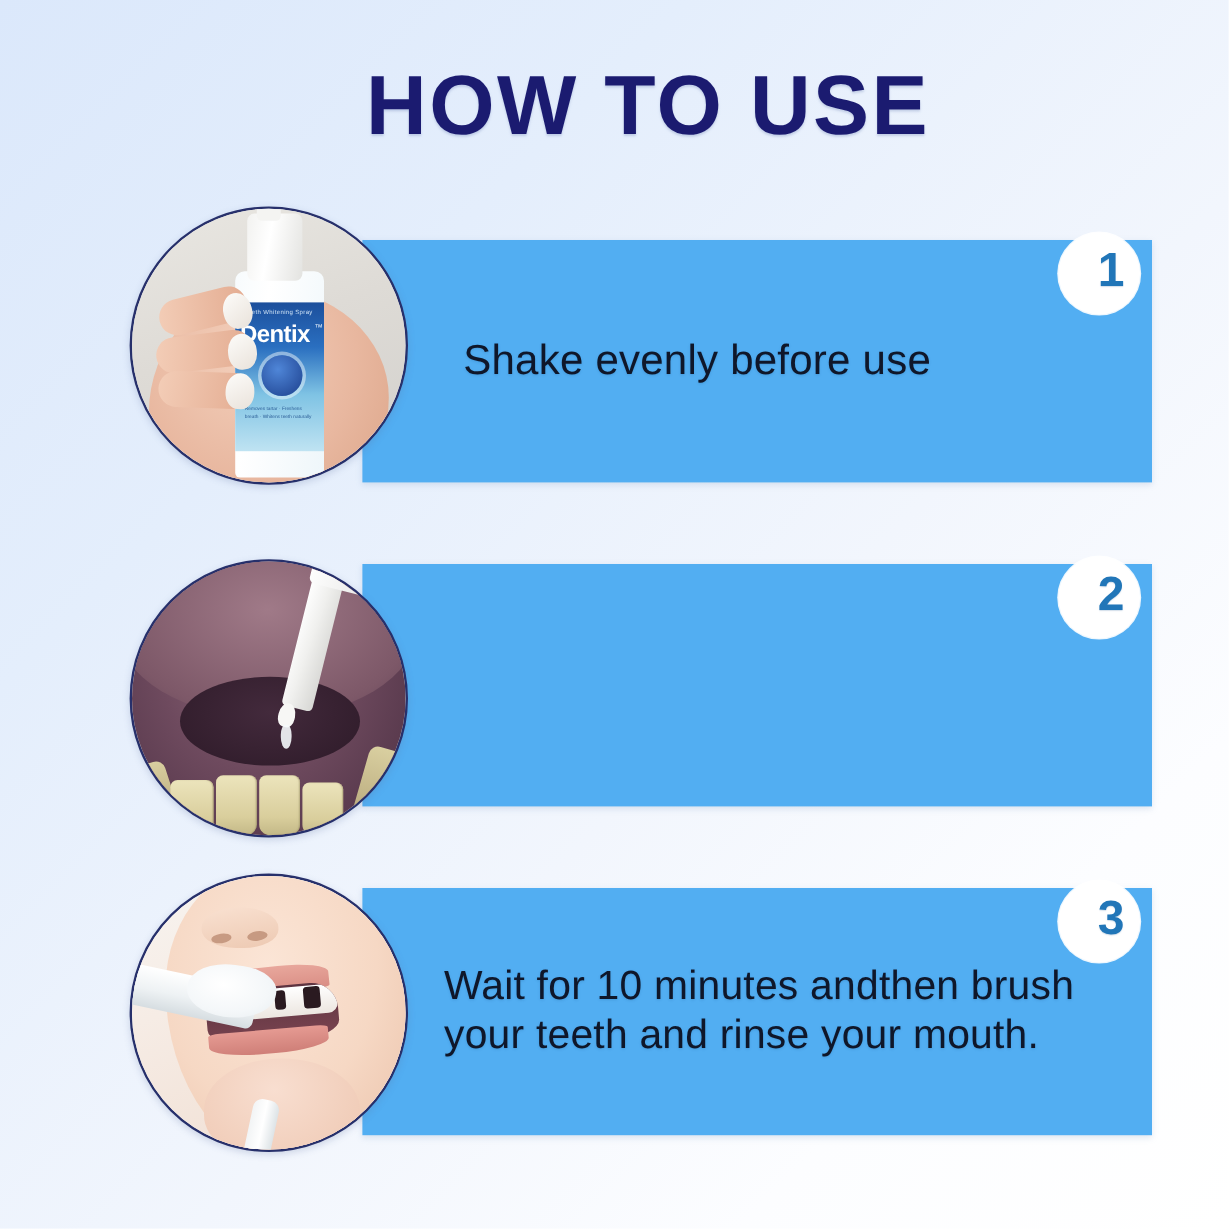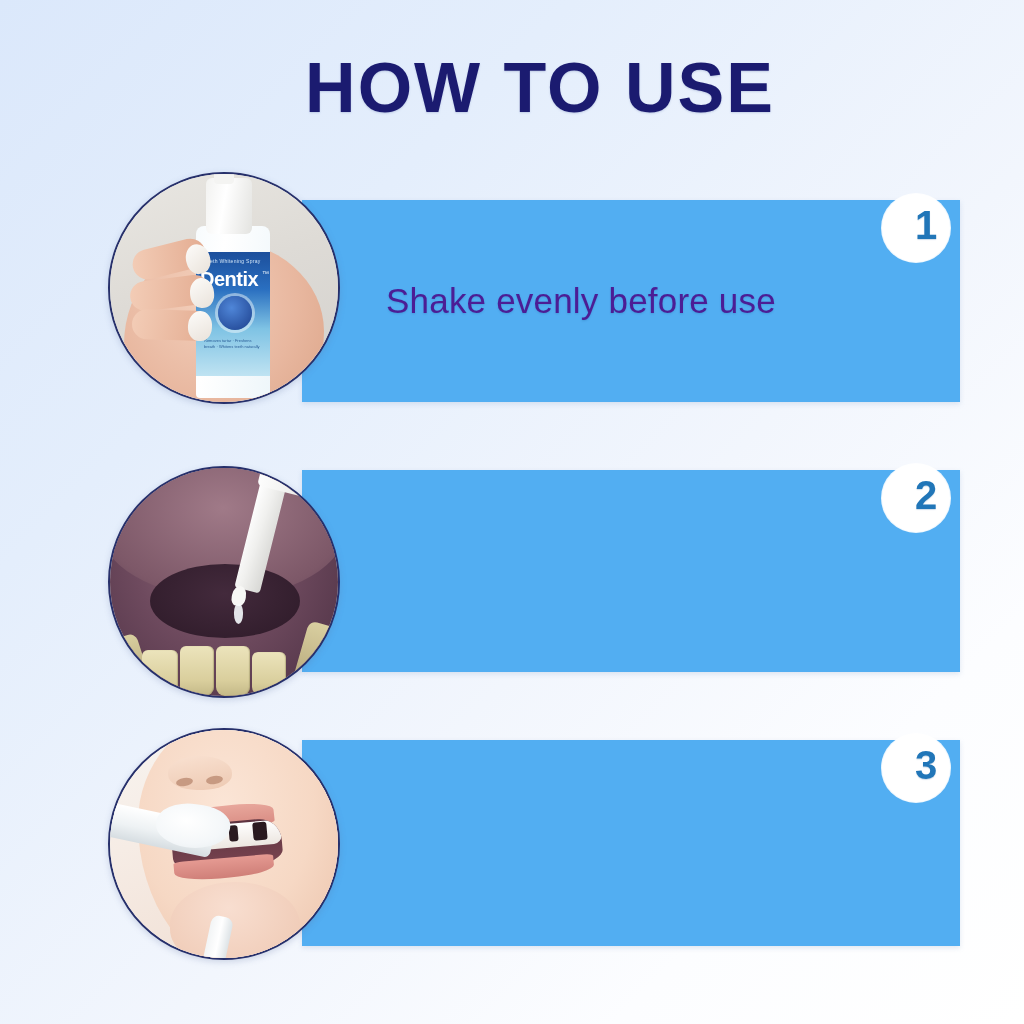--- a/index.html
+++ b/index.html
@@ -58,21 +58,21 @@
     box-shadow: 0 2px 5px rgba(120,150,190,0.22);
   }
   .step-3 .bar { height: 206px; }
 
   .bar-text {
     position: absolute;
     left: 84px;
     right: 60px;
     top: 50%;
     transform: translateY(-50%);
-    color: #4c1d95;
+    color: #0f172a;
     font-size: 35px;
     line-height: 1.22;
     font-weight: 300;
     font-family: "Liberation Sans", sans-serif;
     text-shadow: 0 1px 2px rgba(40,110,170,0.30);
     letter-spacing: 0.2px;
   }
   .step-2 .bar-text { left: 78px; font-size: 34px; }
   .step-3 .bar-text { left: 68px; font-size: 34px; }
 
@@ -453,20 +453,24 @@
         <div class="p2-applhead"></div>
         <div class="p2-tip"></div>
         <div class="p2-drop"></div>
       </div>
     </div>
   </div>
 
   <div class="step step-3">
 
     <div class="bar">
+      <div class="bar-text">
+        <div>Wait for 10 minutes andthen brush</div>
+        <div>your teeth and rinse your mouth.</div>
+      </div>
       <div class="notch">
         <div class="notch-num">3</div>
       </div>
     </div>
 
     <div class="photo">
       <div class="photo-inner">
         <div class="p3-bg"></div>
         <div class="p3-face"></div>
         <div class="p3-nose"></div>

